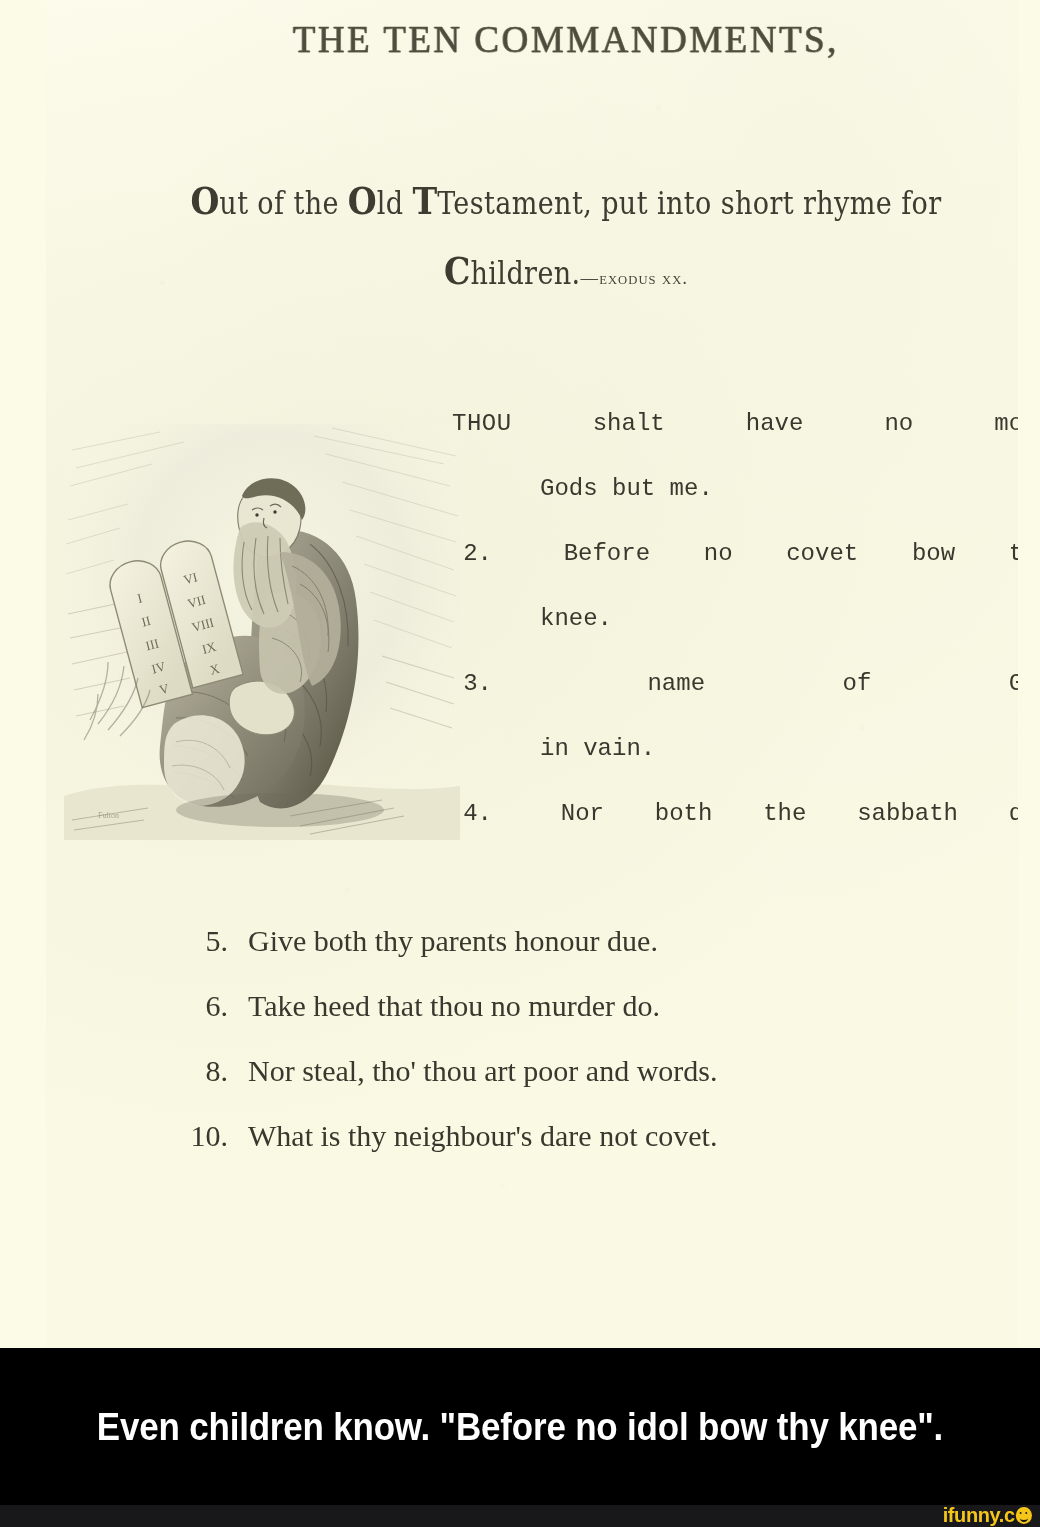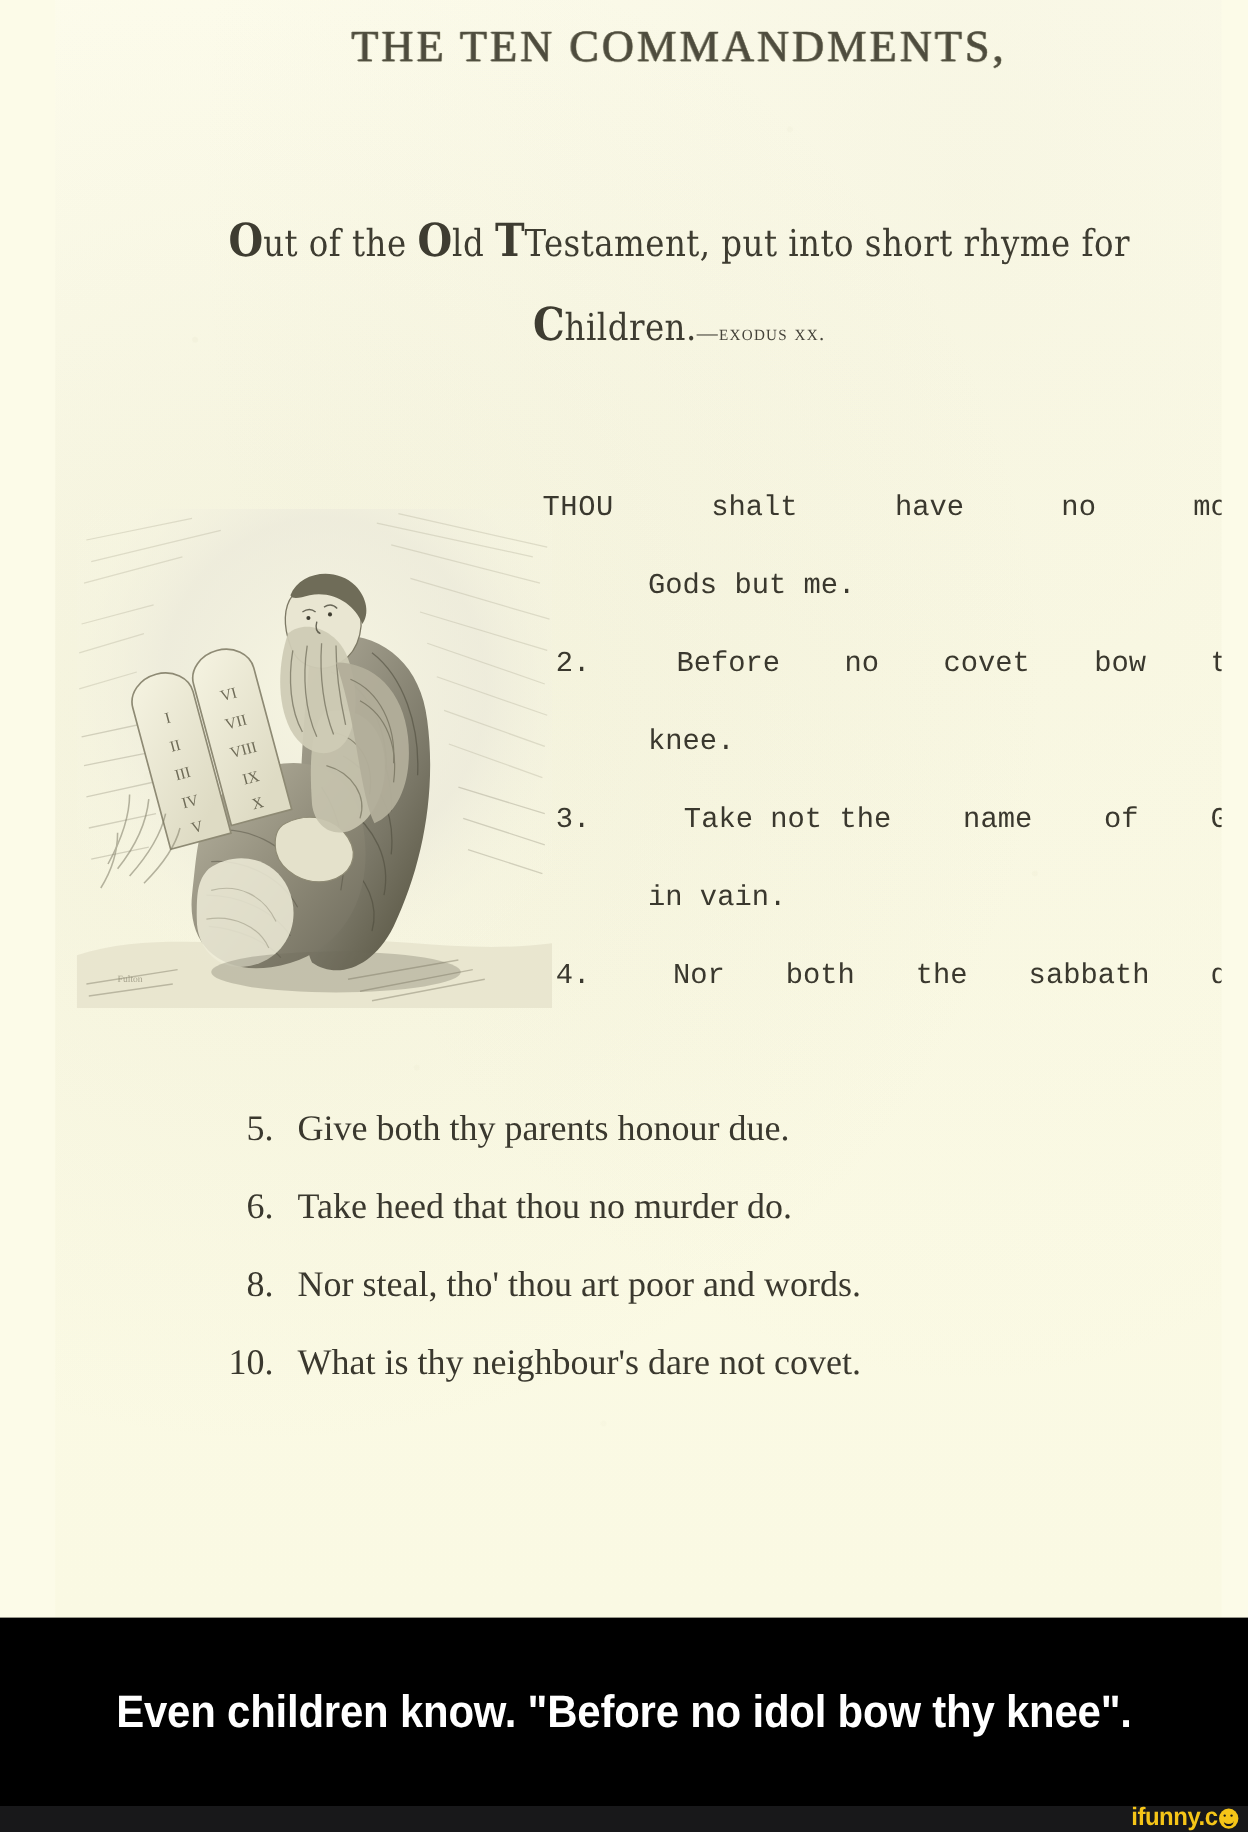--- a/index.html
+++ b/index.html
@@ -426,21 +426,20 @@
         <span class="w">Before</span>
         <span class="w">no</span>
         <span class="w">covet</span>
         <span class="w">bow</span>
         <span class="w">thy</span>
       </span>
       <span class="vrow indent-wide">knee.</span>
 
       <span class="vrow just">
         <span class="w num">3.</span>
-        <span class="w">Take not the</span>
         <span class="w">name</span>
         <span class="w">of</span>
         <span class="w">God</span>
       </span>
       <span class="vrow indent-wide">in vain.</span>
 
       <span class="vrow just">
         <span class="w num">4.</span>
         <span class="w">Nor</span>
         <span class="w">both</span>

